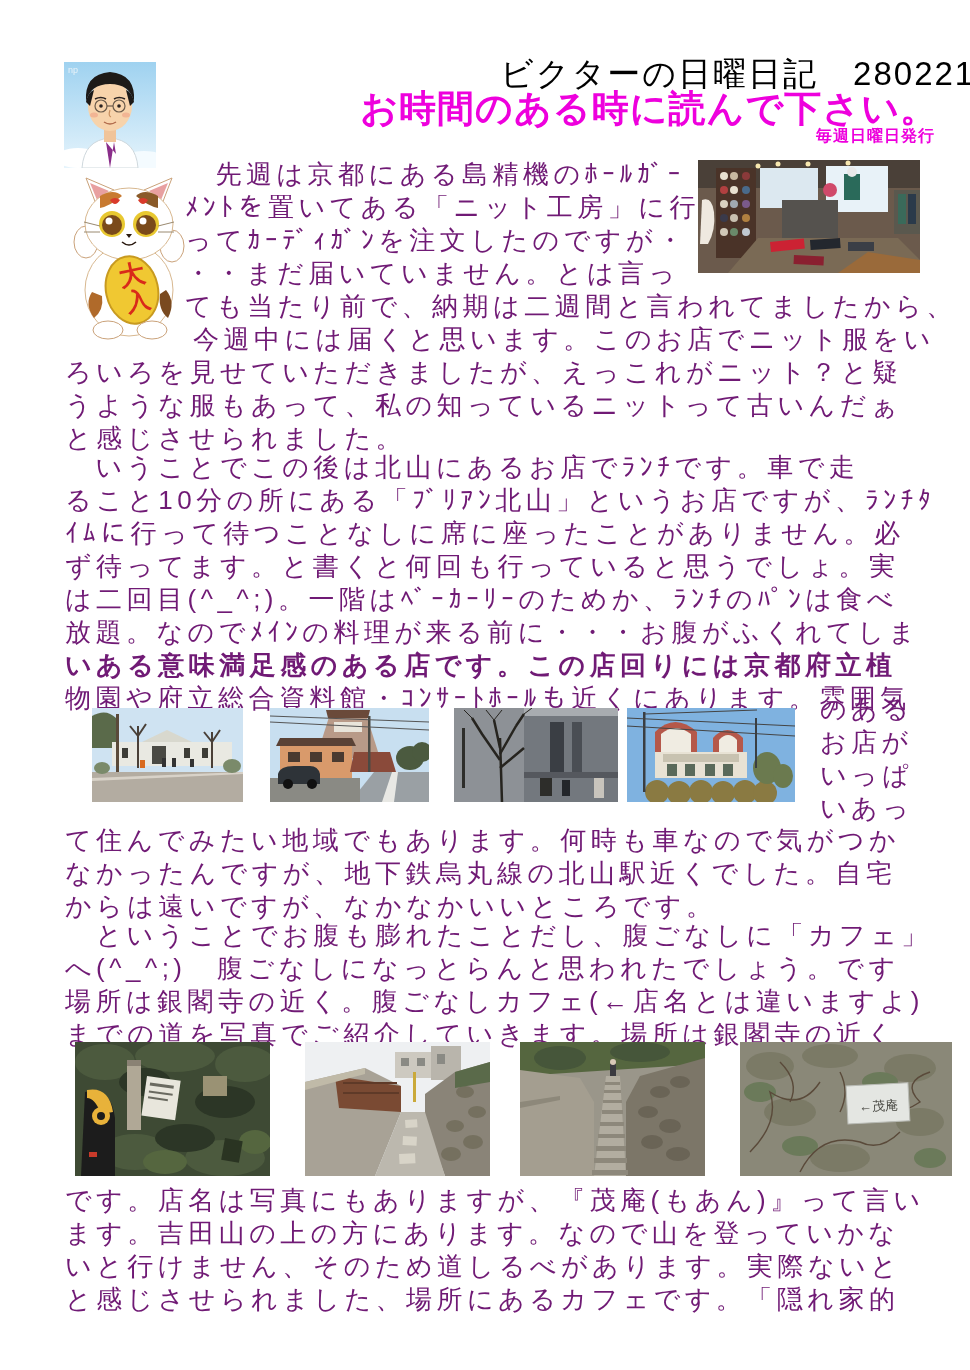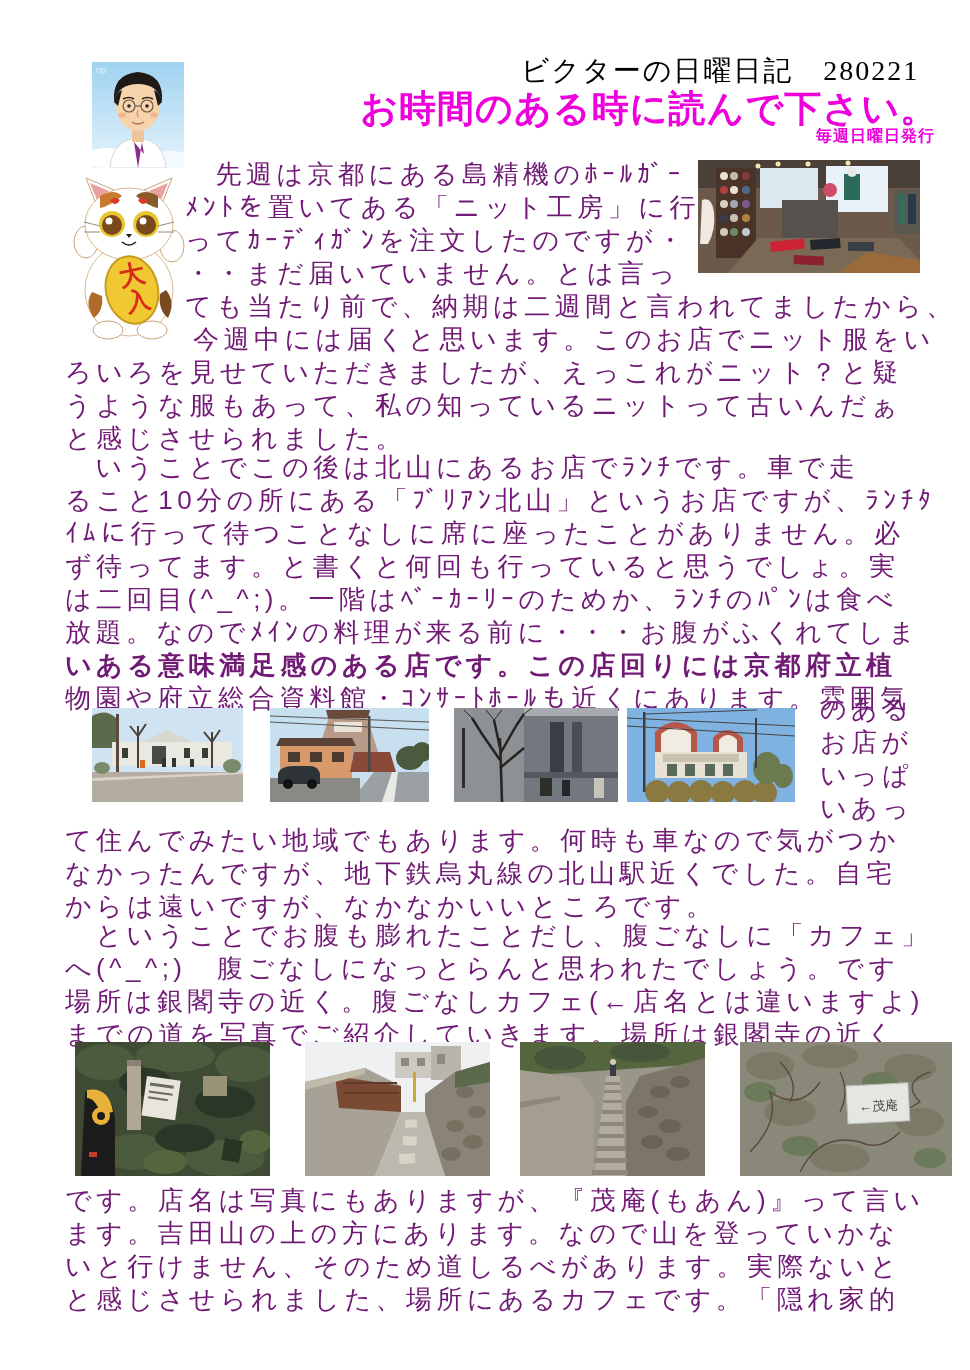--- a/index.html
+++ b/index.html
@@ -4,22 +4,22 @@
 <style>
   html,body{margin:0;padding:0;background:#888;}
   .page{
     position:relative; width:970px; height:1370px; background:#ffffff;
     margin:0 auto; overflow:hidden;
     font-family:"Liberation Sans","DejaVu Sans",sans-serif;
   }
   
   .doc-title{
     position:absolute; left:500px; top:52px; width:440px;
-    font-family:Liberation Serif, serif;
-    font-size:28px; color:#000; letter-spacing:2px; white-space:nowrap; text-align:center;
+    font-family:Liberation Sans, sans-serif;
+    font-size:33px; color:#000; letter-spacing:2px; white-space:nowrap; text-align:center;
   }
   .doc-subtitle{
     position:absolute; right:32px; top:84px;
     font-size:37px; font-weight:bold; color:#EE00DD; letter-spacing:1px; white-space:nowrap;
   }
   .doc-issue{
     position:absolute; right:35px; top:126px;
     font-size:16px; font-weight:bold; color:#EE00DD; letter-spacing:1px; white-space:nowrap;
   }
   
@@ -32,21 +32,21 @@
 </style>
 </head>
 <body>
 
 <div class="page">
 
   <div class="doc-title">ビクターの日曜日記　280221</div>
   <div class="doc-subtitle">お時間のある時に読んで下さい。</div>
   <div class="doc-issue">毎週日曜日発行</div>
 
-  <div class="photo" style="left:92px;top:62px">
+  <div class="photo" style="left:64px;top:62px">
     <svg width="92" height="106" viewBox="0 0 92 106">
       <defs>
         <linearGradient id="sky" x1="0" y1="0" x2="0" y2="1">
           <stop offset="0" stop-color="#9fd2f0"></stop>
             <stop offset="1" stop-color="#e6f4fc"></stop>
         </linearGradient>
       </defs>
       <rect width="92" height="106" fill="url(#sky)"></rect>
       <ellipse cx="14" cy="96" rx="22" ry="10" fill="#ffffff"></ellipse>
       <ellipse cx="80" cy="100" rx="24" ry="11" fill="#f4fbff"></ellipse>

